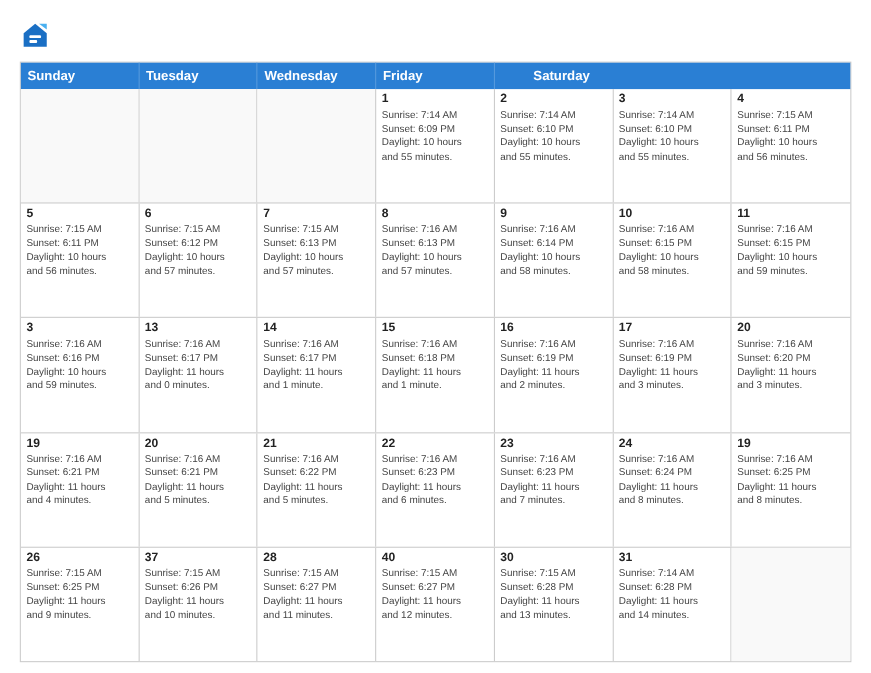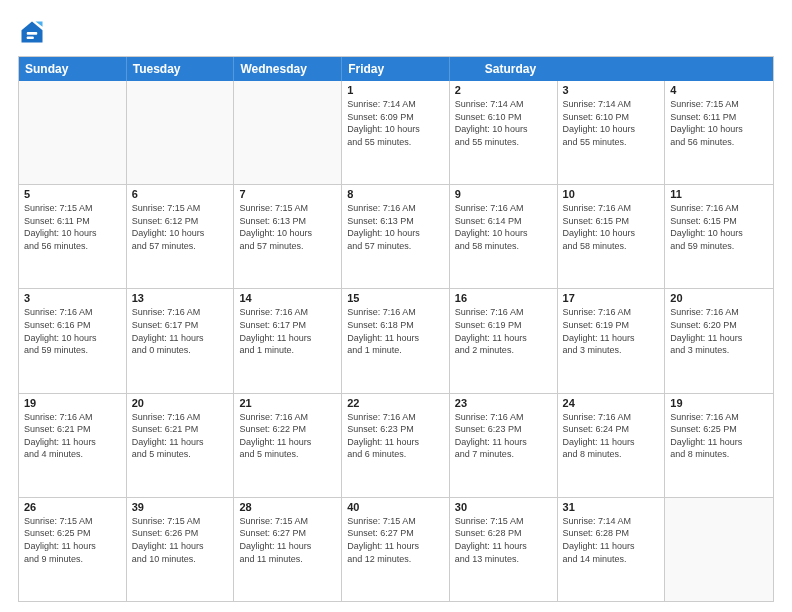--- a/index.html
+++ b/index.html
@@ -327,21 +327,21 @@
         </div>
         <div class="cal-row">
           <div class="cal-cell">
             <div class="day-number">26</div>
             <div class="day-info" style="white-space: pre-line;">Sunrise: 7:15 AM
 Sunset: 6:25 PM
 Daylight: 11 hours
 and 9 minutes.</div>
           </div>
           <div class="cal-cell">
-            <div class="day-number">39</div>
+            <div class="day-number">37</div>
             <div class="day-info" style="white-space: pre-line;">Sunrise: 7:15 AM
 Sunset: 6:26 PM
 Daylight: 11 hours
 and 10 minutes.</div>
           </div>
           <div class="cal-cell">
             <div class="day-number">28</div>
             <div class="day-info" style="white-space: pre-line;">Sunrise: 7:15 AM
 Sunset: 6:27 PM
 Daylight: 11 hours

